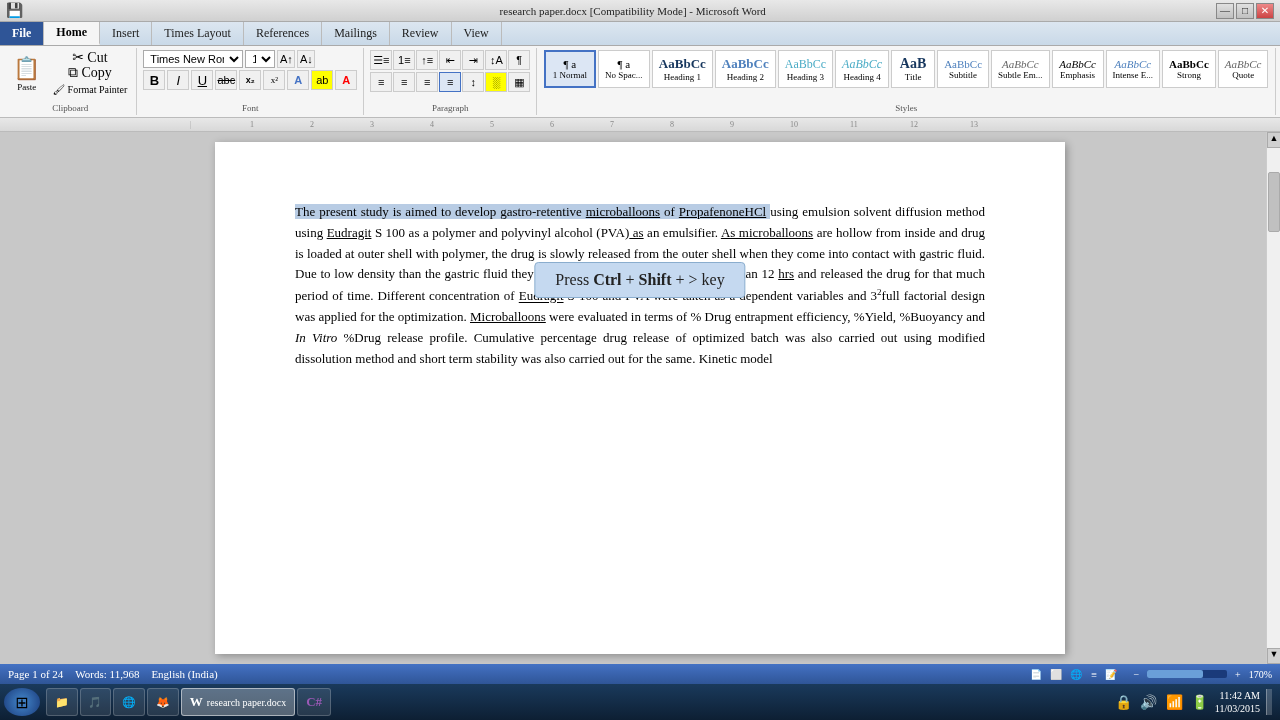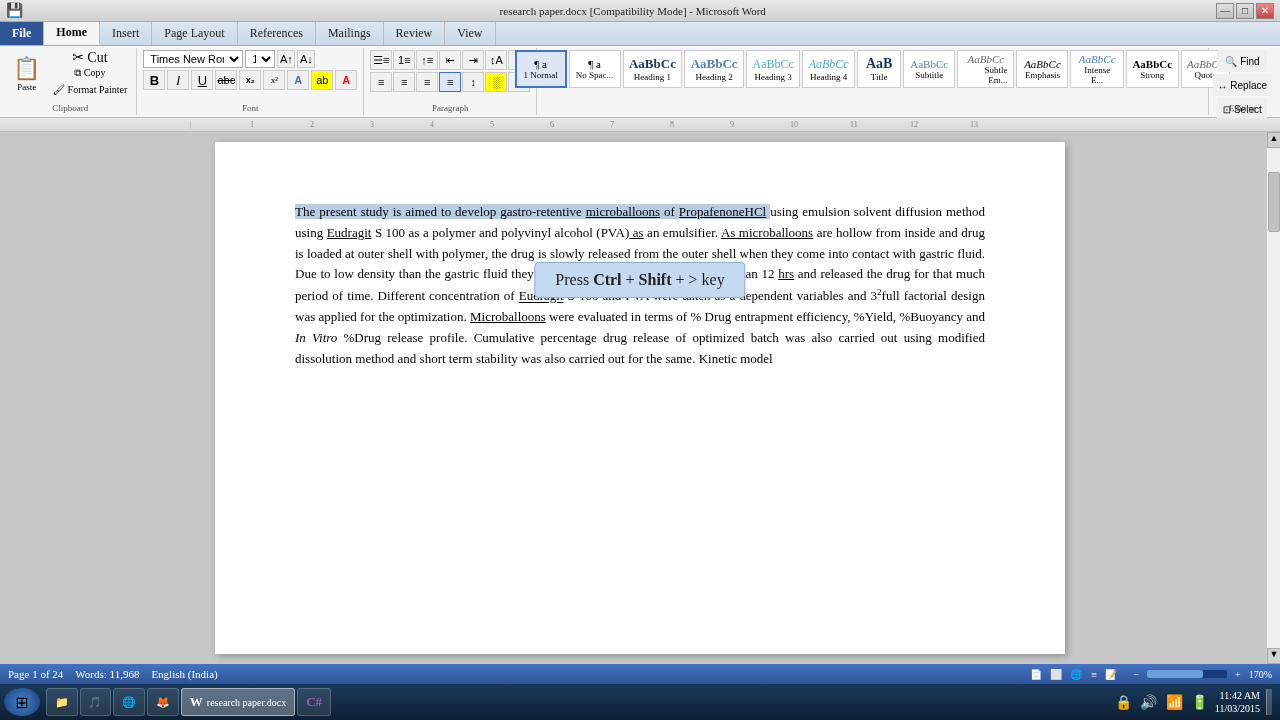--- a/index.html
+++ b/index.html
@@ -273,38 +273,38 @@
     <div class="title-btn">—</div>
     <div class="title-btn">□</div>
     <div class="title-btn" style="background: linear-gradient(to bottom, #e88, #c44); color:white;">✕</div>
   </div>
 </div>
 
 <div class="ribbon-tabs">
   <div class="ribbon-tab" style="background:#2f5597; color:white; font-weight:bold;">File</div>
   <div class="ribbon-tab active">Home</div>
   <div class="ribbon-tab">Insert</div>
-  <div class="ribbon-tab">Page Layout</div>
+  <div class="ribbon-tab">Times Layout</div>
   <div class="ribbon-tab">References</div>
   <div class="ribbon-tab">Mailings</div>
   <div class="ribbon-tab">Review</div>
   <div class="ribbon-tab">View</div>
 </div>
 
 <div class="ribbon-content" style="height: 72px; background: #f5f5f5; border-bottom: 1px solid #bbb; padding: 2px 4px; display:flex; align-items:stretch; gap:0;">
 
   <div class="ribbon-group" style="min-width:70px; display:flex; flex-direction:column; border-right:1px solid #ccc; padding:2px 4px; position:relative;">
     <div style="display:flex; flex-direction:row; align-items:flex-start; flex:1; gap:2px; padding-bottom:14px;">
       <div class="ribbon-btn" style="flex-direction:column; min-width:32px; height:48px; font-size:9px;">
         <div style="font-size:22px;">📋</div>
         <div style="font-size:9px;">Paste</div>
       </div>
       <div style="display:flex; flex-direction:column; gap:2px;">
         <div class="ribbon-btn" style="height:14px; font-size:14px;">✂ Cut</div>
-        <div class="ribbon-btn" style="height:14px; font-size:10px;">⧉ Copy</div>
+        <div class="ribbon-btn" style="height:14px; font-size:14px;">⧉ Copy</div>
         <div class="ribbon-btn" style="height:14px; font-size:10px;">🖌 Format Painter</div>
       </div>
     </div>
     <div class="ribbon-group-label" style="position:absolute; bottom:2px; width:100%; text-align:center; font-size:9px; color:#555;">Clipboard</div>
   </div>
 
   <div class="ribbon-group" style="display:flex; flex-direction:column; border-right:1px solid #ccc; padding:2px 6px; position:relative; min-width:140px;">
     <div style="display:flex; flex-direction:column; gap:2px; padding-bottom:14px;">
       <div style="display:flex; gap:2px; align-items:center;">
         <select class="format-select" style="width:100px; font-size:11px; height:18px;"><option>Times New Roman</option></select>
@@ -407,30 +407,23 @@
       </div>
       <div class="style-box" style="font-size:10px; min-width:44px; height:38px; display:flex; flex-direction:column; align-items:center; justify-content:center;">
         <div style="font-size:11px; font-weight:bold;">AaBbCc</div>
         <div style="font-size:9px;">Strong</div>
       </div>
       <div class="style-box" style="font-size:10px; min-width:44px; height:38px; display:flex; flex-direction:column; align-items:center; justify-content:center;">
         <div style="font-size:11px; font-style:italic; color:#666;">AaBbCc</div>
         <div style="font-size:9px;">Quote</div>
       </div>
     </div>
-  </div>
-
-  <div class="ribbon-group" style="display:flex; flex-direction:column; border-right:none; padding:2px 4px; position:relative; min-width:60px;">
-    <div style="display:flex; flex-direction:column; gap:2px; padding-bottom:14px; align-items:center;">
-      <button class="ribbon-btn" style="flex-direction:column; min-width:50px; height:22px; font-size:10px;">🔍 Find</button>
-      <button class="ribbon-btn" style="flex-direction:column; min-width:50px; height:22px; font-size:10px;">↔ Replace</button>
-      <button class="ribbon-btn" style="flex-direction:column; min-width:50px; height:22px; font-size:10px;">⊡ Select</button>
-    </div>
-    <div class="ribbon-group-label" style="position:absolute; bottom:2px; width:100%; text-align:center; font-size:9px; color:#555; left:0;">Editing</div>
-  </div>
+    <div class="ribbon-group-label" style="position:absolute; bottom:2px; left:0; width:100%; text-align:center; font-size:9px; color:#555;">Styles</div>
+  </div>
+
 </div>
 
 <div class="ruler">
   <span style="position:absolute; left:190px; font-size:8px; color:#aaa;">|</span>
   <span style="position:absolute; left:250px; font-size:8px; color:#888;">1</span>
   <span style="position:absolute; left:310px; font-size:8px; color:#888;">2</span>
   <span style="position:absolute; left:370px; font-size:8px; color:#888;">3</span>
   <span style="position:absolute; left:430px; font-size:8px; color:#888;">4</span>
   <span style="position:absolute; left:490px; font-size:8px; color:#888;">5</span>
   <span style="position:absolute; left:550px; font-size:8px; color:#888;">6</span>

